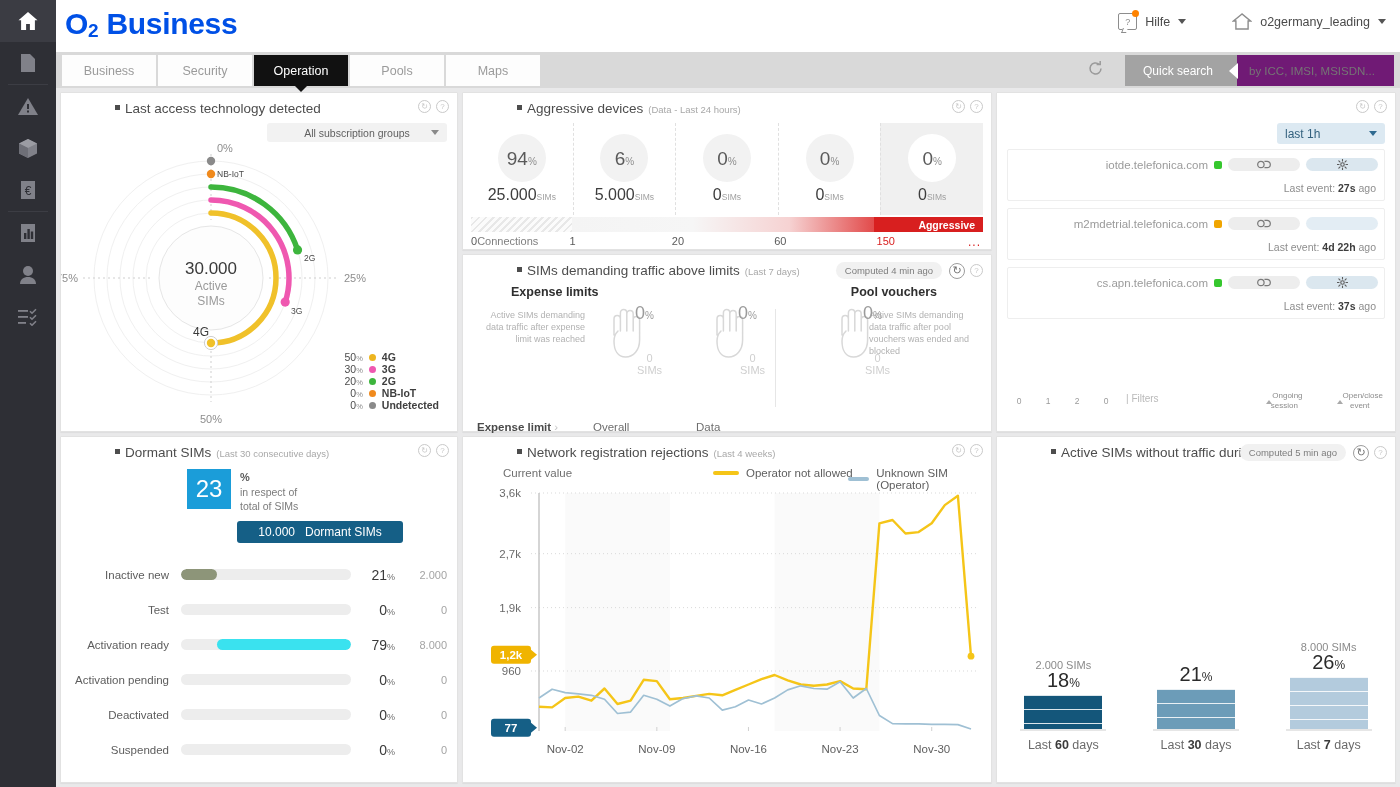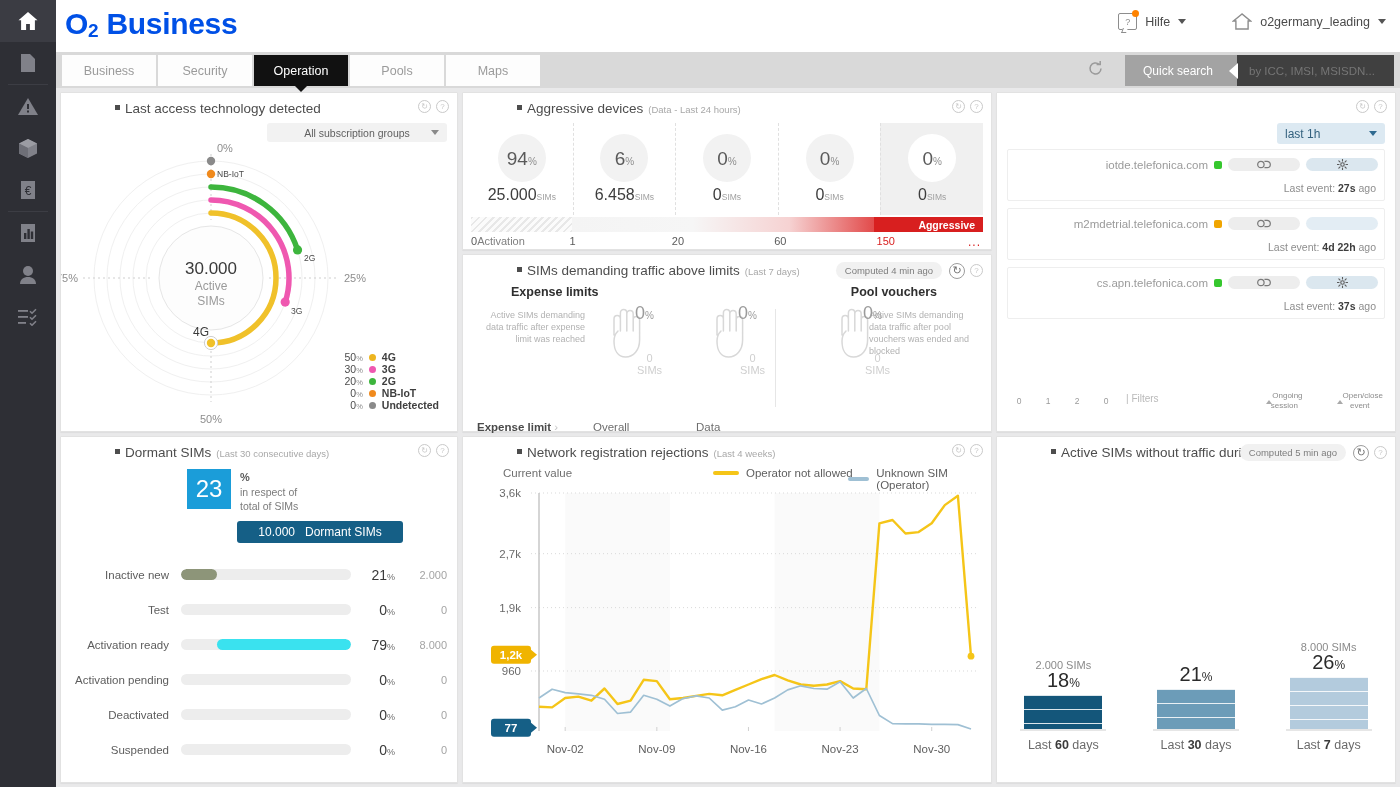--- a/index.html
+++ b/index.html
@@ -78,21 +78,21 @@
   .qs-label {
     background:#a3a3a3; color:#fff; font-size:12px; height:31px;
     display:flex; align-items:center; padding:0 24px 0 18px; position:relative;
   }
   .qs-label:after{
     content:""; position:absolute; right:-1px; top:50%; transform:translateY(-50%);
     width:0;height:0;border-top:8px solid transparent;border-bottom:8px solid transparent;
     border-right:9px solid #fff;
   }
   .qs-input {
-    background:#404040; height:31px; width:157px; display:flex; align-items:center;
+    background:#701a75; height:31px; width:157px; display:flex; align-items:center;
     padding:0 8px 0 12px; gap:22px;
   }
   .qs-input input {
     border:0; outline:0; width:126px; font-size:11.5px; color:#9a9a9a;
     font-family:"Liberation Sans", sans-serif; background:transparent;
   }
 
   
   .grid { position:absolute; left:56px; top:88px; width:1344px; height:699px; }
   .panel {
@@ -484,21 +484,21 @@
                 <span class="v">94</span>
                 <span class="u">%</span>
               </div>
      <div class="sims"><span class="v">25.000</span><span class="u">SIMs</span></div>
    </div>
             <div class="aggr-col">
      <div class="circ">
                 <span class="v">6</span>
                 <span class="u">%</span>
               </div>
-     <div class="sims"><span class="v">6.458</span><span class="u">SIMs</span></div>
+     <div class="sims"><span class="v">5.000</span><span class="u">SIMs</span></div>
    </div>
             <div class="aggr-col">
      <div class="circ">
                 <span class="v">0</span>
                 <span class="u">%</span>
               </div>
      <div class="sims"><span class="v">0</span><span class="u">SIMs</span></div>
    </div>
             <div class="aggr-col">
      <div class="circ">
@@ -520,21 +520,21 @@
           <div class="bar-seg bar-grad" style="flex:3"></div>
           <div class="bar-seg bar-red">
             <span>Aggressive</span>
           </div>
         </div>
         <div class="aggr-axis" id="aggr-axis">
             <span style="left: calc(80% - 4px); color: rgb(216, 31, 31);">150</span>
             <span style="left: calc(60% - 4px);">60</span>
             <span style="left: calc(40% - 4px);">20</span>
             <span style="left: calc(20% - 4px);">1</span>
-            <span style="left: 0px;">0 <span style="color:#7f7f7f">Activation</span></span>
+            <span style="left: 0px;">0 <span style="color:#7f7f7f">Connections</span></span>
           <span style="right:2px;color:#d81f1f;font-size:12px;letter-spacing:1px">...</span>
         </div>
       </div>
     </section>
 
     <section class="panel" id="p-limits">
       <div class="p-head">
         <div class="p-title">
           <span class="sq"></span>
           <span>SIMs demanding traffic above limits</span>

